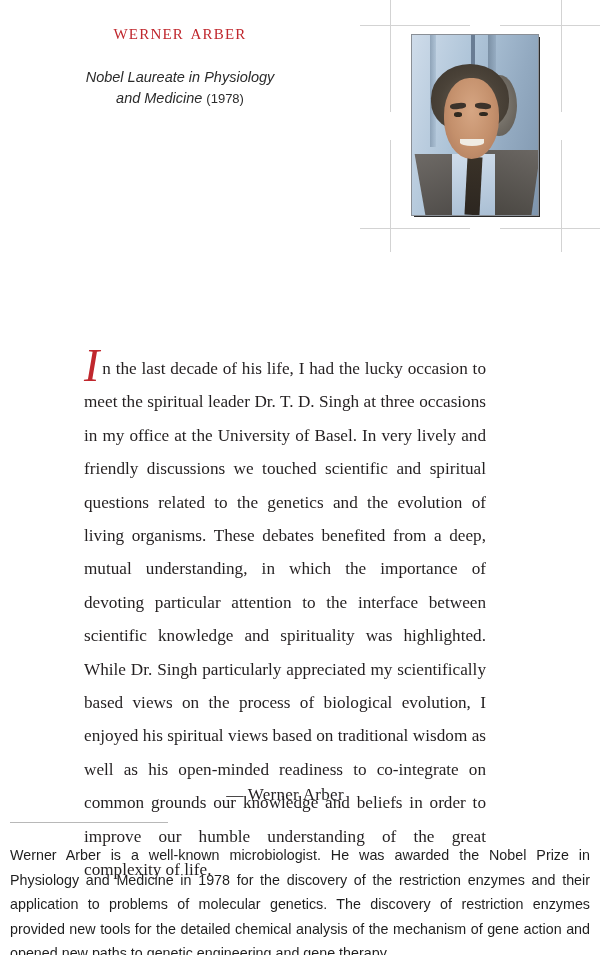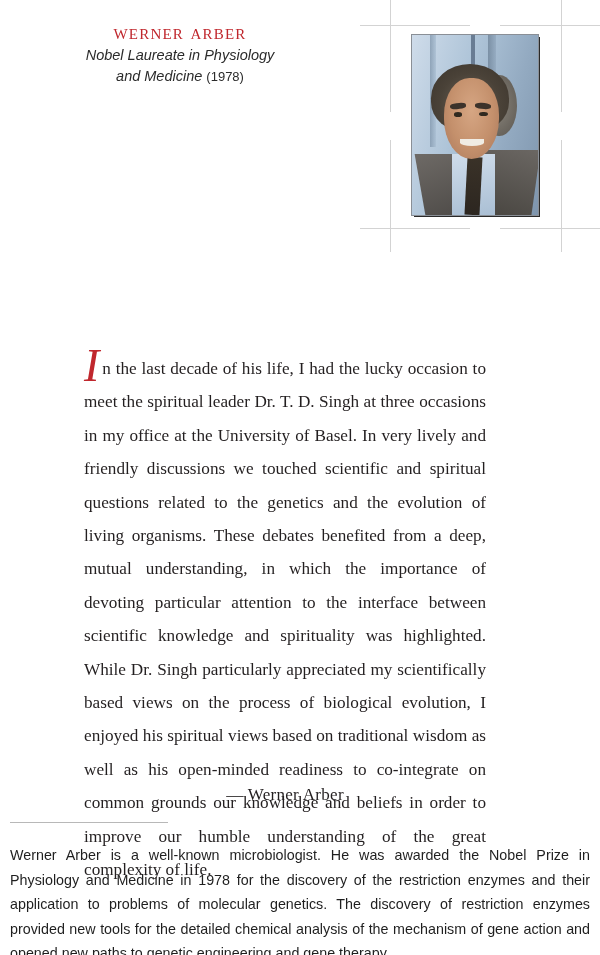--- a/index.html
+++ b/index.html
@@ -26,21 +26,21 @@
     line-height:1;
     white-space:nowrap;
   }
   .name::first-letter { font-size:21px; }
   .subtitle {
     font-family:"Liberation Sans", sans-serif;
     font-style:italic;
     font-size:14.5px;
     color:#2b2b2b;
     line-height:1.42;
-    margin-top:2px;
+    margin-top:24px;
   }
   .subtitle .year { font-style:normal; font-size:13px; }
 
   
   .cropmark { position:absolute; background:#d3d3d3; }
   .cm-v-left   { left:390px; top:0;     width:1px;  height:112px; }
   .cm-v-left2  { left:390px; top:140px; width:1px;  height:112px; }
   .cm-h-top    { left:360px; top:25px;  width:110px;height:1px; }
   .cm-h-top2   { left:500px; top:25px;  width:100px;height:1px; }
   .cm-v-right  { left:561px; top:0;     width:1px;  height:112px; }

